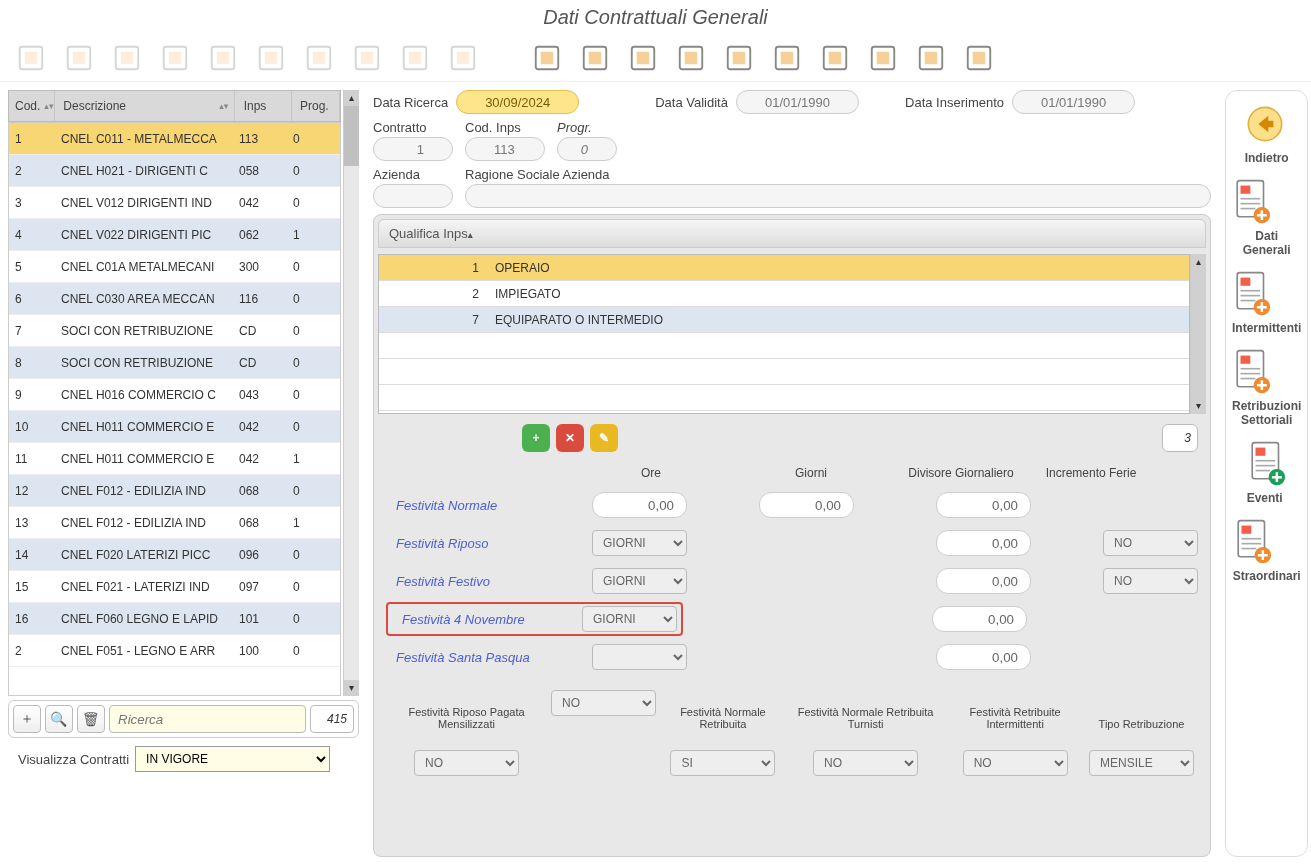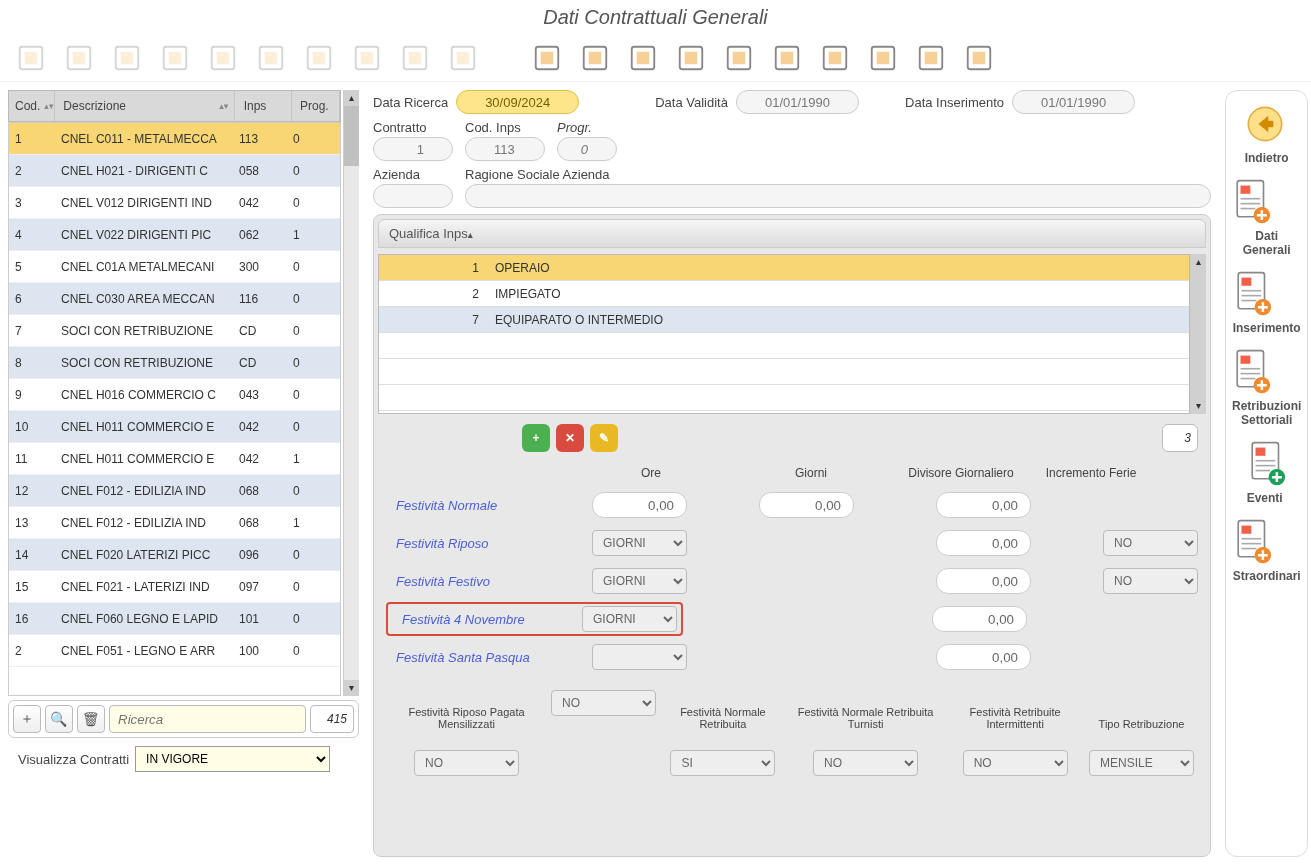--- a/index.html
+++ b/index.html
@@ -551,21 +551,21 @@
         <div class="r-item">
           <div class="doc-icon"><svg viewBox="0 0 48 56">
               <rect x="6" y="2" width="32" height="44" rx="3" fill="#fff" stroke="#888" stroke-width="2"></rect>
               <rect x="10" y="8" width="12" height="10" fill="#f0604a"></rect>
               <line x1="10" y1="24" x2="34" y2="24" stroke="#aaa" stroke-width="2"></line>
               <line x1="10" y1="30" x2="34" y2="30" stroke="#aaa" stroke-width="2"></line>
               <line x1="10" y1="36" x2="28" y2="36" stroke="#aaa" stroke-width="2"></line>
               <circle cx="36" cy="44" r="10" fill="#f08a2e"></circle>
               <path d="M36 38 L36 50 M30 44 L42 44" stroke="#fff" stroke-width="3"></path>
             </svg></div>
-          <div class="r-lbl">Inserimento</div>
+          <div class="r-lbl">Intermittenti</div>
         </div>
         <div class="r-item">
           <div class="doc-icon"><svg viewBox="0 0 48 56">
               <rect x="6" y="2" width="32" height="44" rx="3" fill="#fff" stroke="#888" stroke-width="2"></rect>
               <rect x="10" y="8" width="12" height="10" fill="#f0604a"></rect>
               <line x1="10" y1="24" x2="34" y2="24" stroke="#aaa" stroke-width="2"></line>
               <line x1="10" y1="30" x2="34" y2="30" stroke="#aaa" stroke-width="2"></line>
               <line x1="10" y1="36" x2="28" y2="36" stroke="#aaa" stroke-width="2"></line>
               <circle cx="36" cy="44" r="10" fill="#f08a2e"></circle>
               <path d="M36 38 L36 50 M30 44 L42 44" stroke="#fff" stroke-width="3"></path>

